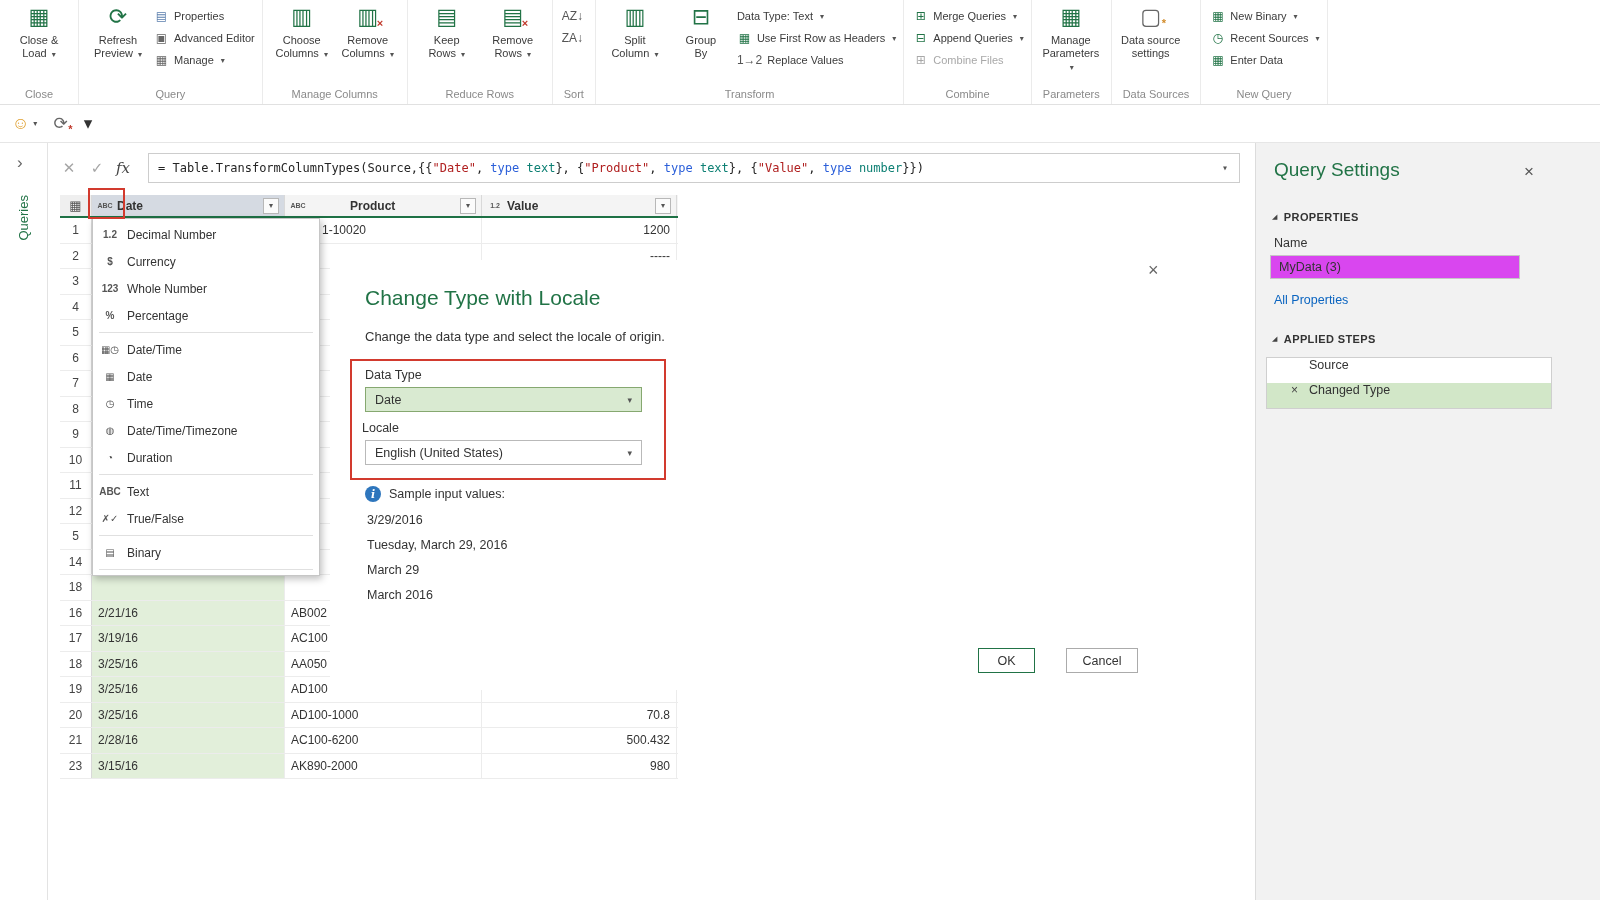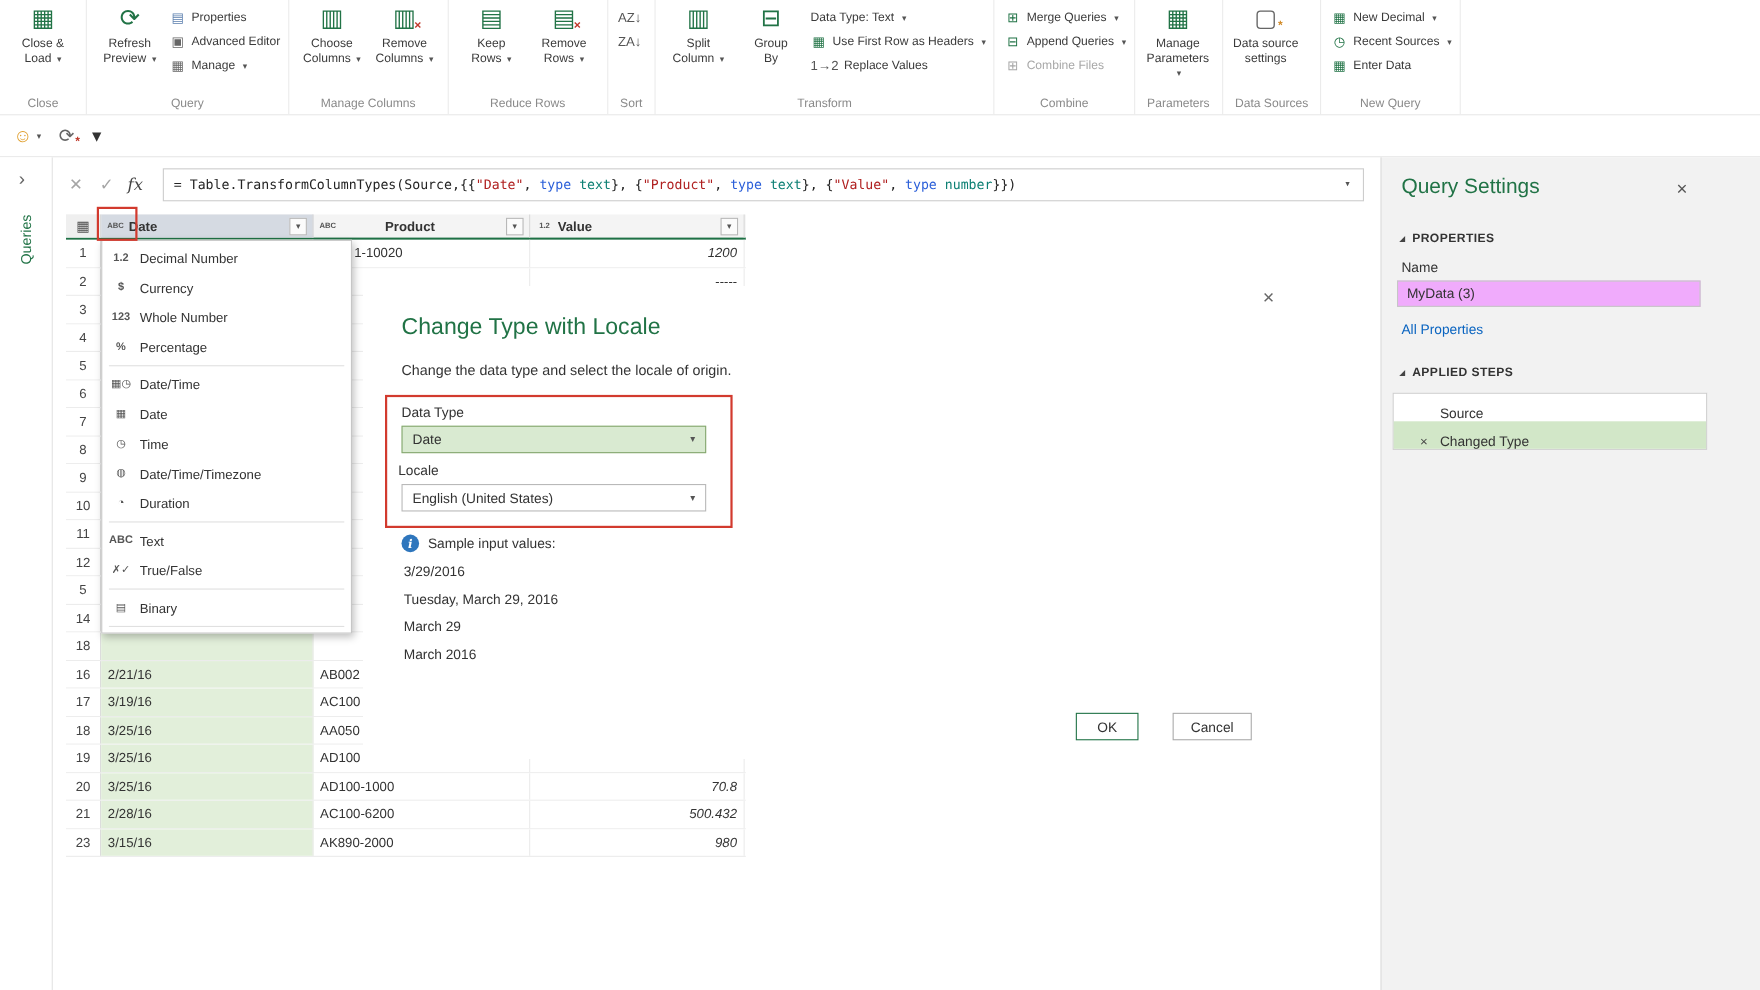--- a/index.html
+++ b/index.html
@@ -53,21 +53,21 @@
   .ghead.sel{background:#d5dae2}
   .ghicon{font-size:7px;font-weight:bold;color:#555;width:16px;line-height:1;text-align:center}
   .ghname{flex:1;overflow:hidden;white-space:nowrap}
   .ghfilter{width:16px;height:16px;border:1px solid #b8b8b8;background:#fbfbfb;font-size:8px;color:#555;display:flex;align-items:center;justify-content:center;cursor:pointer;flex:none}
   .grow{display:flex;height:25.5px;border-bottom:1px solid #ececec;background:#fff}
   .gnum{width:32px;display:flex;align-items:center;justify-content:center;color:#444;border-right:1px solid #d9d9d9;cursor:pointer}
   .gcell{display:flex;align-items:center;padding:0 6px;border-right:1px solid #ececec;overflow:hidden;white-space:nowrap;cursor:pointer}
   .gcell.date{width:193px;background:#e2efda}
   .gcell.prod{width:197px}
   .gcell.prod.shift{padding-left:37px}
-  .gcell.val{width:195px;justify-content:flex-end;font-style:italic}
+  .gcell.val{width:195px;justify-content:flex-end;}
 
   
   .type-menu{position:absolute;left:92px;top:218px;width:228px;background:#fff;border:1px solid #c6c6c6;
              box-shadow:2px 3px 7px rgba(0,0,0,.25);padding:2px 0;z-index:30}
   .mitem{display:flex;align-items:center;height:27px;cursor:pointer}
   .micon{width:34px;text-align:center;font-size:10px;color:#555;font-weight:bold;flex:none}
   .mlabel{font-size:12px;color:#333}
   .msep{height:1px;background:#e0e0e0;margin:3px 6px}
   .mitem.hl{background:#d9ead1;outline:2px solid #d23a2e;outline-offset:-2px}
 
@@ -100,25 +100,25 @@
 
   
   .settings{position:absolute;left:1255px;top:143px;width:345px;bottom:0;background:#f2f2f2;border-left:1px solid #dcdcdc}
   .qs-title{position:absolute;left:18px;top:16px;font-size:19px;color:#217346;font-weight:400}
   .qs-close{position:absolute;left:268px;top:19px;font-size:17px;color:#555;cursor:pointer}
   .qs-sec{position:absolute;left:16px;display:flex;align-items:center;gap:6px;font-size:11px;font-weight:bold;color:#333;letter-spacing:.4px}
   .sec-props{top:68px}
   .sec-steps{top:190px}
   .qs-tri{font-size:7px;color:#444}
   .qs-name-label{position:absolute;left:18px;top:93px;font-size:12.5px;color:#333}
-  .qs-name-input{position:absolute;left:14px;top:112px;width:276px;height:24px;background:#f0abfc;border:1px solid #c6c6c6;
+  .qs-name-input{position:absolute;left:14px;top:112px;width:250px;height:24px;background:#d946ef;border:1px solid #c6c6c6;
                  display:flex;align-items:center;padding:0 8px;font-size:12.5px;cursor:text}
   .qs-link{position:absolute;left:18px;top:150px;font-size:12.5px;color:#0a64c0;cursor:pointer}
   .steps{position:absolute;left:10px;top:214px;width:286px;background:#fff;border:1px solid #cfcfcf}
-  .step{height:25px;display:flex;align-items:flex-end;padding-left:42px;font-size:12.5px;color:#333;cursor:pointer;position:relative}
+  .step{height:25px;display:flex;align-items:flex-start;padding-left:42px;font-size:12.5px;color:#333;cursor:pointer;position:relative}
   .step.sel{background:#d2e7c8}
   .step .del{position:absolute;left:24px;font-size:12px;color:#444;cursor:pointer}
 </style>
 </head>
 <body>
 
 <div class="app">
 
   <div class="ribbon">
     <div id="ribbon-groups" class="ribbon-groups">
@@ -269,21 +269,21 @@
 settings</div>
             </div>
           </div>
           <div class="rlabel">Data Sources</div>
         </div>
         <div class="rgroup">
           <div class="rarea">
             <div class="smallstack">
               <div class="smallbtn">
                 <span class="ric" style="color: rgb(33, 115, 70);">▦</span>
-                <span>New Decimal</span>
+                <span>New Binary</span>
                 <span class="caret">▾</span>
               </div>
               <div class="smallbtn">
                 <span class="ric" style="color: rgb(33, 115, 70);">◷</span>
                 <span>Recent Sources</span>
                 <span class="caret">▾</span>
               </div>
               <div class="smallbtn">
                 <span class="ric" style="color: rgb(33, 115, 70);">▦</span>
                 <span>Enter Data</span>

